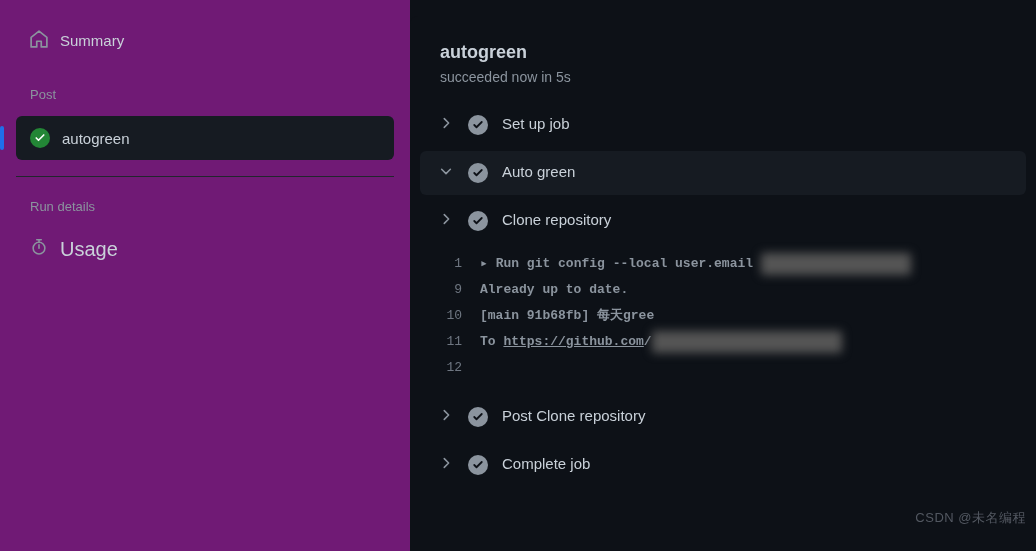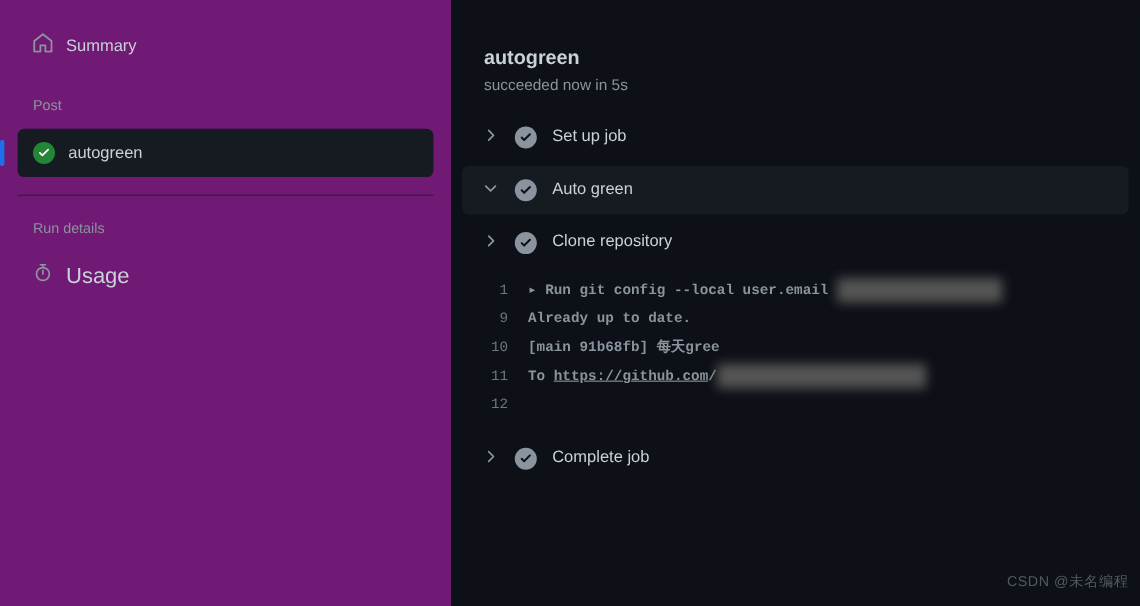--- a/index.html
+++ b/index.html
@@ -160,21 +160,21 @@
       color: #6e7681;
       flex-shrink: 0;
       user-select: none;
     }
     .log-text { color: #8b949e; white-space: pre; font-weight: bold; }
     .log-text a { color: #8b949e; text-decoration: underline; }
     .blur { filter: blur(5px); background: #555; color: transparent; display: inline-block; border-radius: 2px; }
     .watermark {
       position: fixed;
       right: 10px;
-      bottom: 13px;
+      bottom: 24px;
       color: #707680;
       font-size: 13px;
       letter-spacing: 0.5px;
       opacity: 0.7;
     }
     .icon-svg { width: 18px; height: 18px; fill: #8b949e; flex-shrink: 0; }
   </style>
 </head>
 <body>
 
@@ -282,20 +282,33 @@
         </div>
         <div class="log-line">
           <span class="log-ln">11</span>
           <span class="log-text"><span>To </span><a>https://github.com</a><span>/</span><span class="blur" style="width:190px">xxxxxxxxxxxxxxxxxxx</span></span>
         </div>
         <div class="log-line">
           <span class="log-ln">12</span>
         </div>
       </div>
 
+      <div class="step">
+        <span class="chevron">
+            <svg viewBox="0 0 16 16">
+              <path d="M6 3l5 5-5 5" fill="none" stroke="#8b949e" stroke-width="1.8" stroke-linecap="round" stroke-linejoin="round"></path>
+            </svg>
+          </span>
+        <span class="check-circle-gray">
+            <svg viewBox="0 0 16 16">
+              <path d="M13 4L6 11 3 8" fill="none" stroke="#0d1117" stroke-width="2.4" stroke-linecap="round" stroke-linejoin="round"></path>
+            </svg>
+          </span>
+        <span class="step-name">Post Clone repository</span>
+      </div>
 
       <div class="step">
         <span class="chevron">
             <svg viewBox="0 0 16 16">
               <path d="M6 3l5 5-5 5" fill="none" stroke="#8b949e" stroke-width="1.8" stroke-linecap="round" stroke-linejoin="round"></path>
             </svg>
           </span>
         <span class="check-circle-gray">
             <svg viewBox="0 0 16 16">
               <path d="M13 4L6 11 3 8" fill="none" stroke="#0d1117" stroke-width="2.4" stroke-linecap="round" stroke-linejoin="round"></path>

